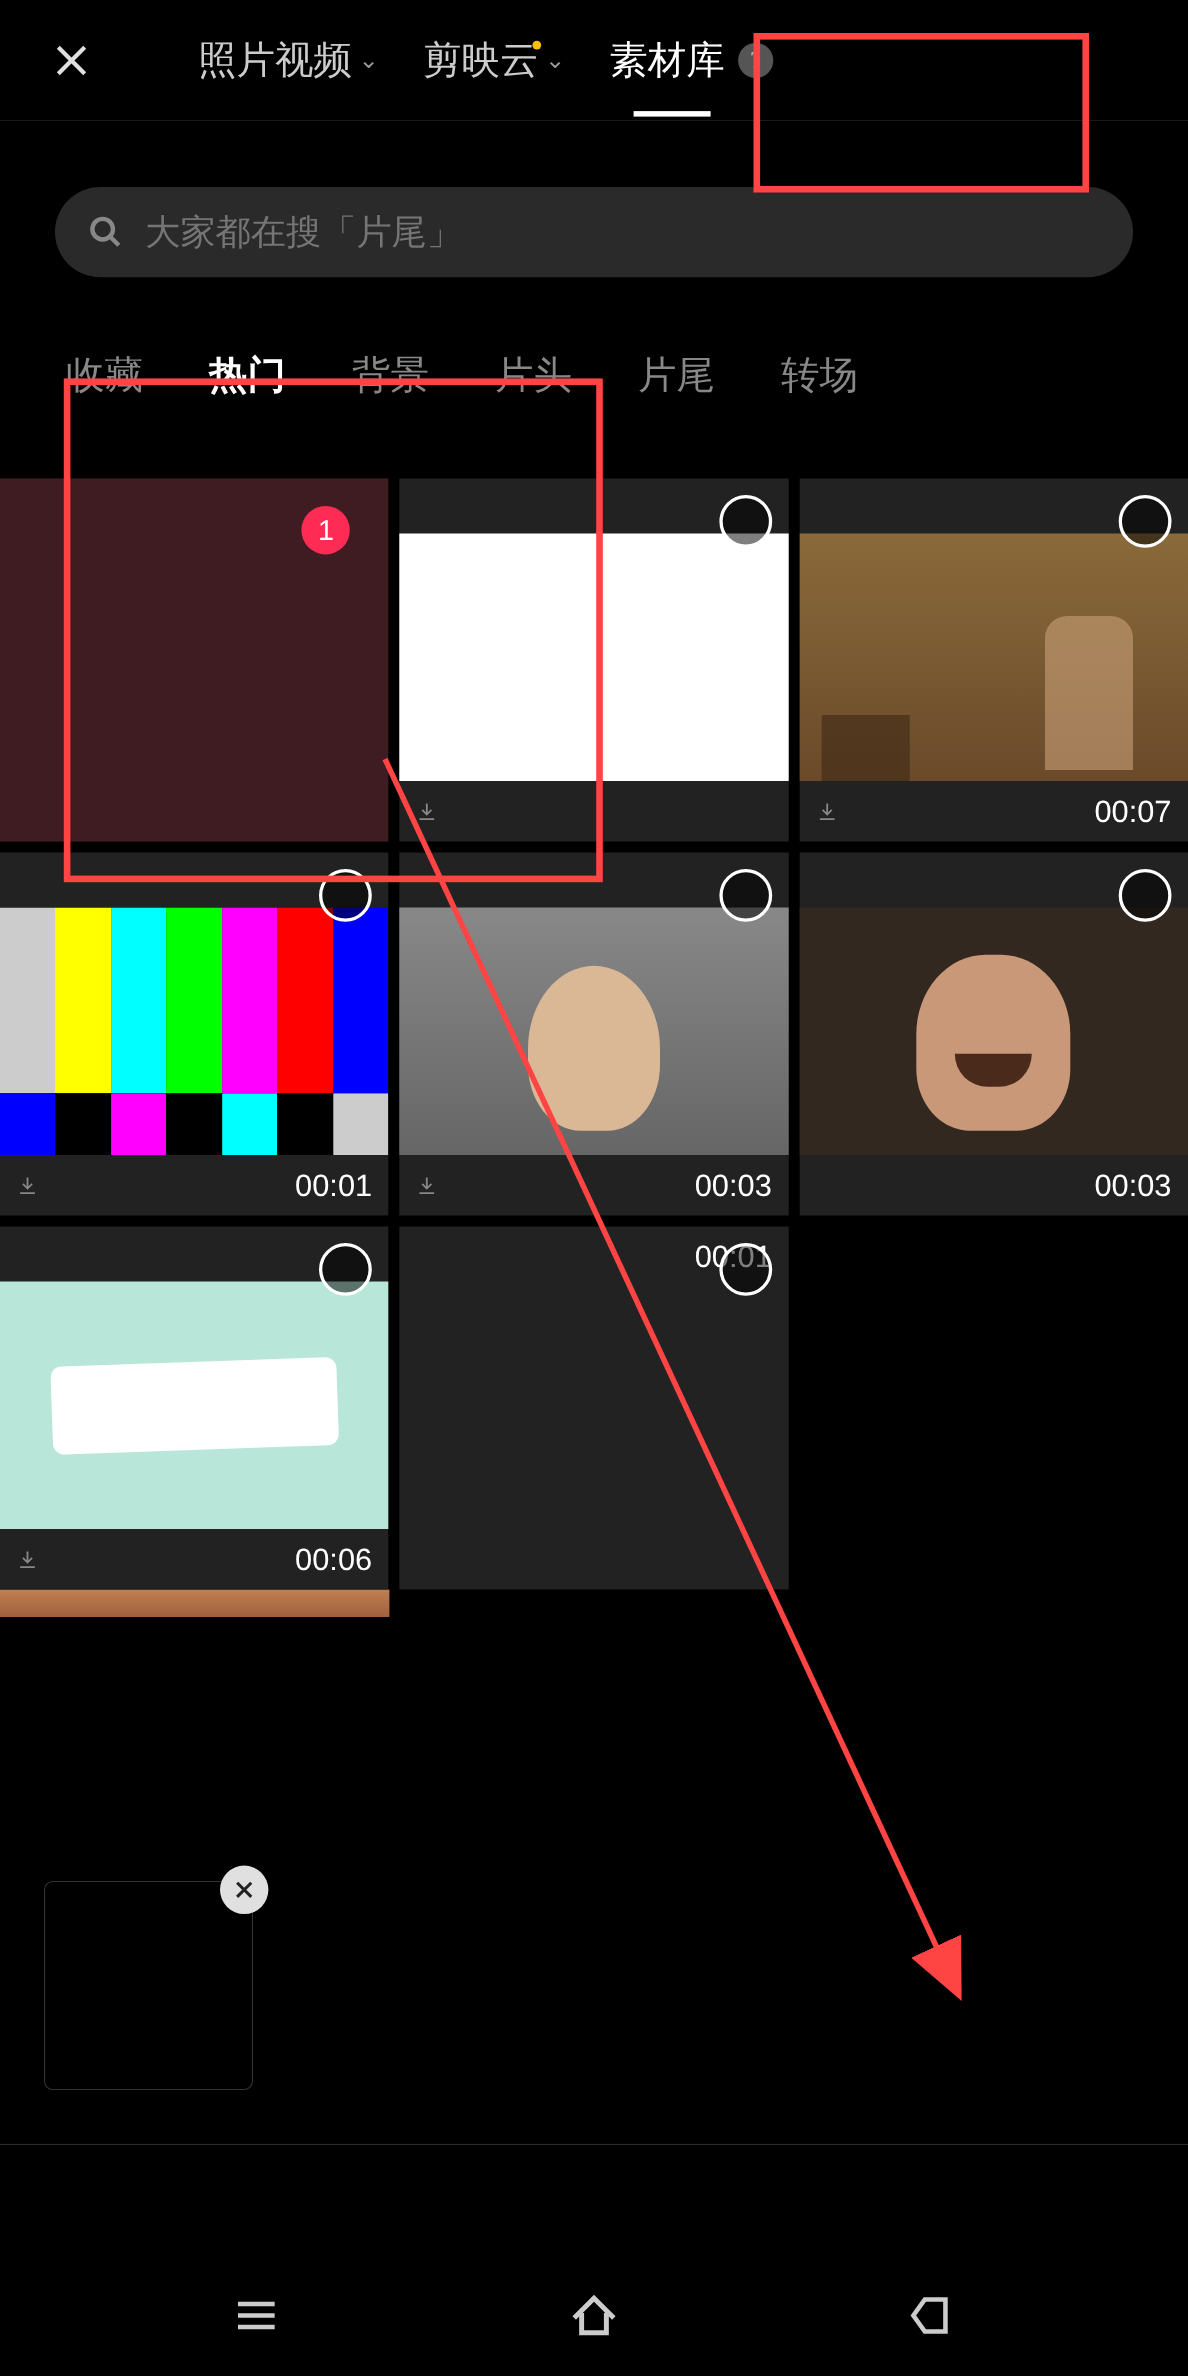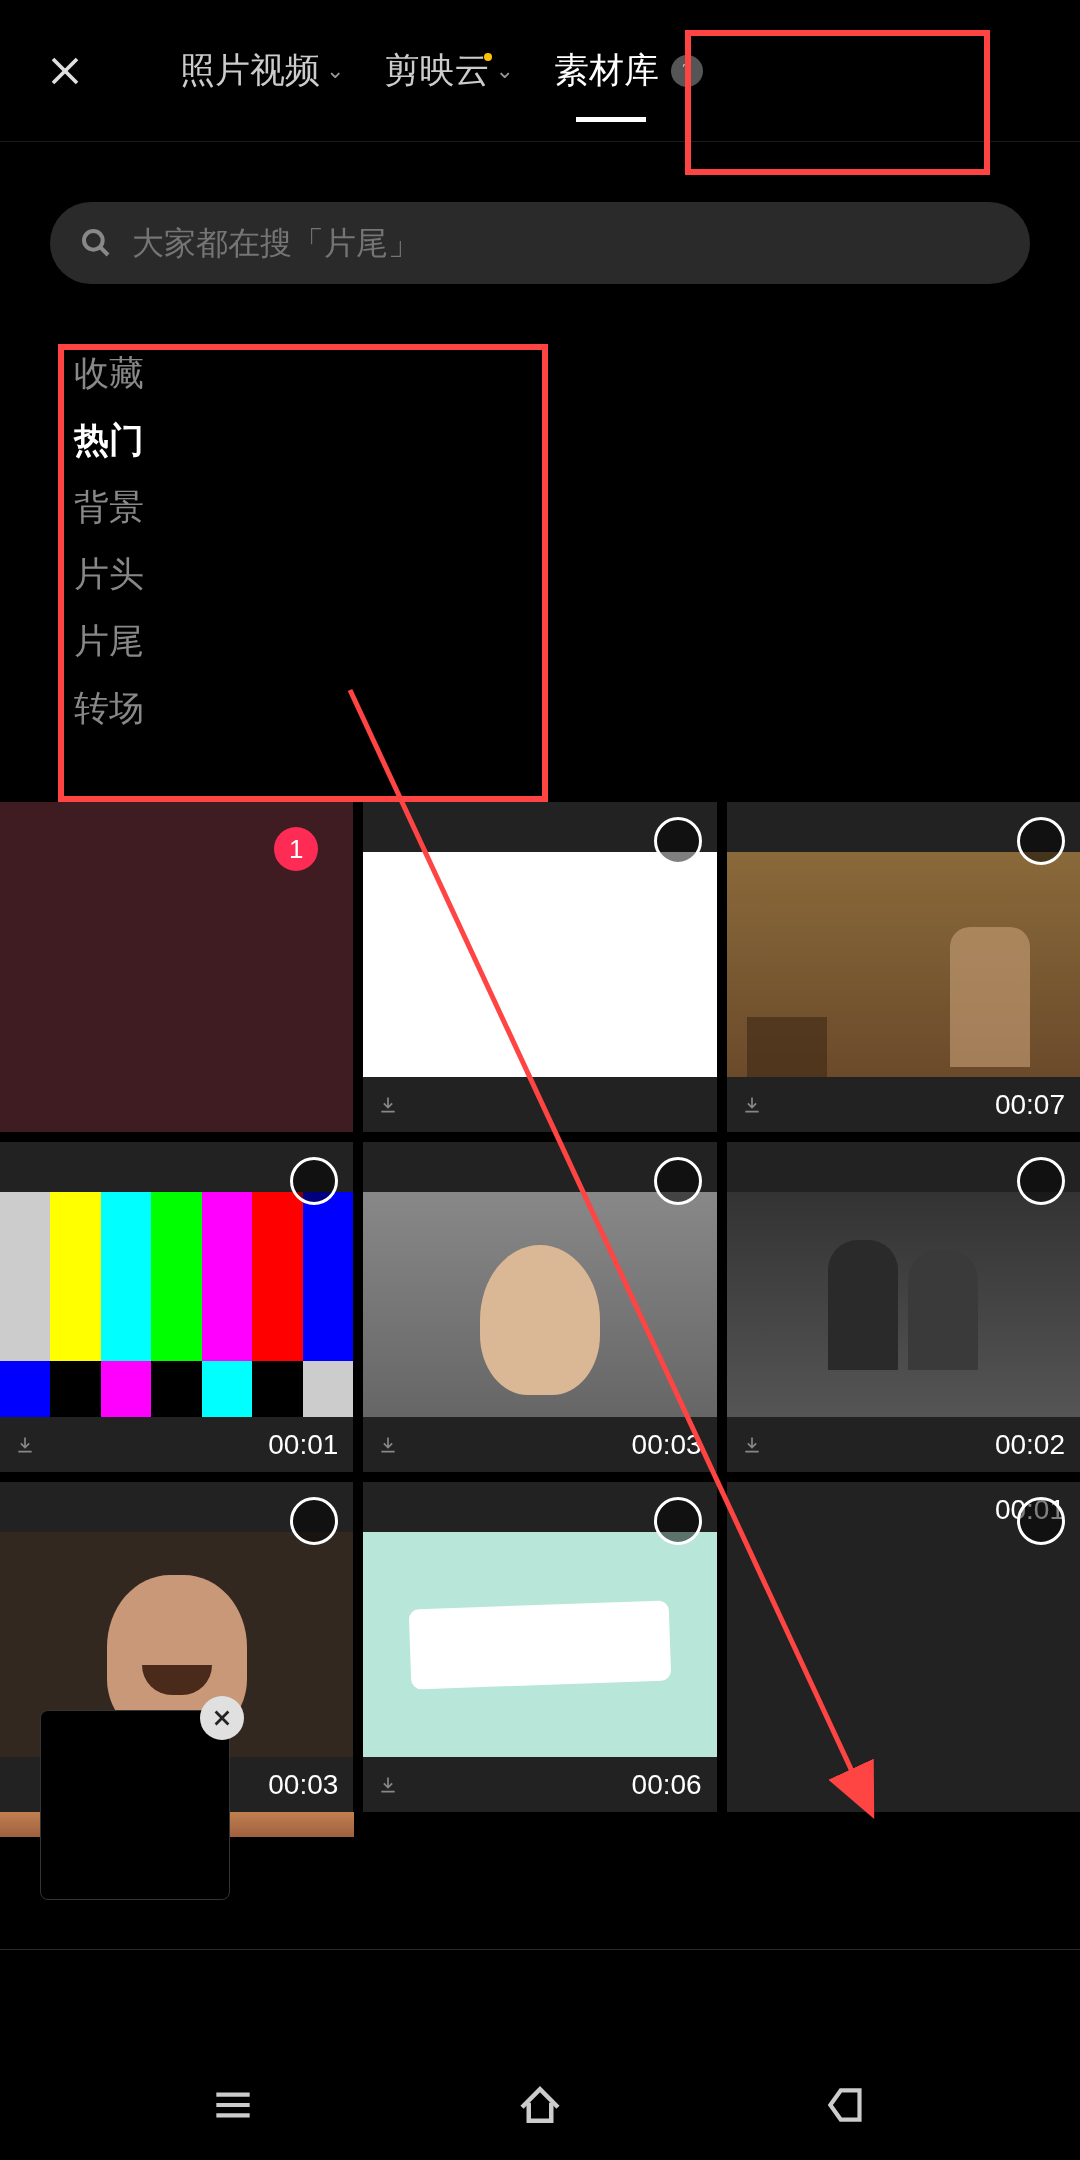--- a/index.html
+++ b/index.html
@@ -6,21 +6,21 @@
     body {
       width: 1080px;
       height: 2160px;
       background: #000;
       font-family: -apple-system, sans-serif;
       color: #fff;
       overflow: hidden;
       position: relative;
     }
     .header {
-      height: 142px;
+      height: 110px;
       display: flex;
       align-items: center;
       padding: 0 40px;
       border-bottom: 1px solid #1a1a1a;
       position: relative;
       font-family: Liberation Serif, serif;
     }
     .close-btn {
       width: 50px;
       height: 50px;
@@ -104,24 +104,23 @@
     .search-input {
       flex: 1;
       background: transparent;
       border: none;
       outline: none;
       font-size: 32px;
       color: #888;
     }
     .category-tabs {
       display: flex;
-      padding: 0 44px;
+      padding: 0 30px;
       gap: 0;
       justify-content: flex-start;
-      flex-direction: column;
     }
     .cat-tab {
       font-size: 35px;
       color: #888;
       padding: 10px 30px;
       cursor: pointer;
     }
     .cat-tab.active {
       color: #fff;
       font-weight: 700;
@@ -449,35 +448,20 @@
       <div style="width:120px;height:150px;background:#dab896;border-radius:50% 50% 40% 40%;margin-top:30px;"></div>
     </div>
     <div class="select-circle"></div>
     <div class="item-footer">
       <svg class="download-icon" viewBox="0 0 24 24">
           <path d="M12 3v12m-5-5l5 5 5-5M4 20h16" stroke="#888" stroke-width="2" fill="none"></path>
         </svg>
       <span class="duration">00:03</span>
     </div>
   </div>
-  <div class="grid-item">
-    <div class="thumb movie-bg" style="margin-top:50px;">
-      <div style="display:flex;gap:10px;align-items:flex-end;">
-        <div style="width:70px;height:130px;background:#2a2a2a;border-radius:30px 30px 0 0;"></div>
-        <div style="width:70px;height:120px;background:#3a3a3a;border-radius:30px 30px 0 0;"></div>
-      </div>
-    </div>
-    <div class="select-circle"></div>
-    <div class="item-footer">
-      <svg class="download-icon" viewBox="0 0 24 24">
-          <path d="M12 3v12m-5-5l5 5 5-5M4 20h16" stroke="#888" stroke-width="2" fill="none"></path>
-        </svg>
-      <span class="duration">00:02</span>
-    </div>
-  </div>
 
   <div class="grid-item">
     <div class="thumb laugh-bg" style="margin-top:50px;">
       <div style="width:140px;height:160px;background:#c89878;border-radius:45% 45% 35% 35%;margin-top:20px;position:relative;">
         <div style="position:absolute;bottom:40px;left:35px;width:70px;height:30px;background:#4a2a1a;border-radius:0 0 35px 35px;"></div>
       </div>
     </div>
     <div class="select-circle"></div>
     <div class="item-footer">
       <span style="width:20px;"></span>

